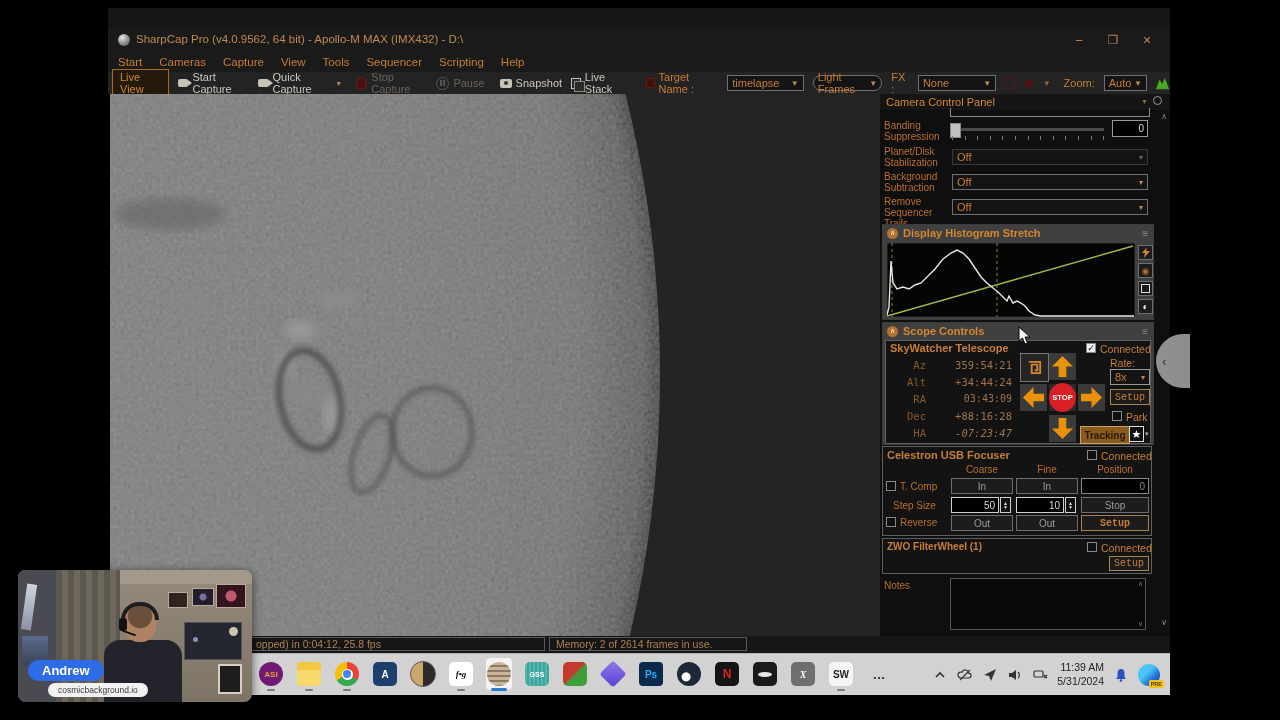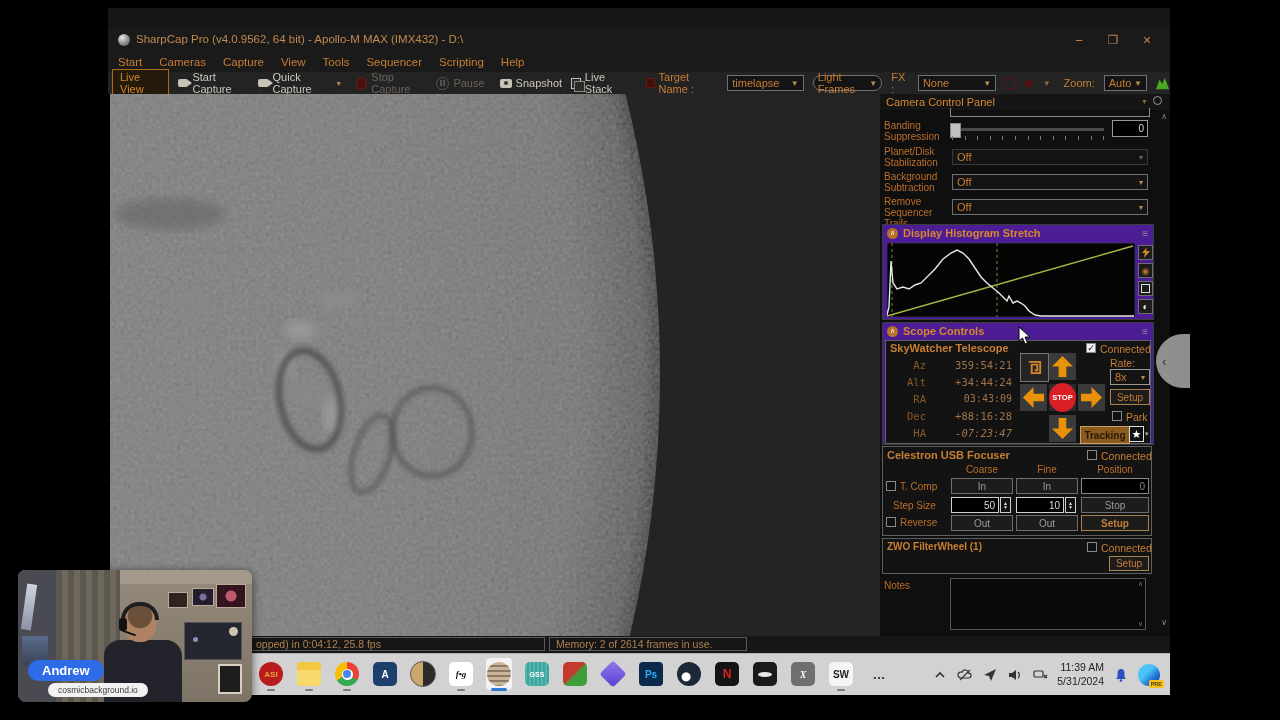--- a/index.html
+++ b/index.html
@@ -42,36 +42,36 @@
   .rsq{width:8px;height:8px;background:#40100c;border:1.5px solid #6a1712;}
   .fxsq{width:9px;height:9px;border:1.5px solid #5c120e;}
   
   #viewport{left:110px;top:94px;width:770px;height:542px;background:#242424;overflow:hidden;}
   
   #panel{left:880px;top:94px;width:290px;height:542px;background:#0f0f0f;font-size:10px;}
   .p-hdr{position:absolute;left:0;top:0;width:100%;height:16px;background:#151515;}
   .p-title{position:absolute;left:6px;top:2px;color:#d4872f;font-size:11px;}
   .olabel{color:#bd6f2a;line-height:1.1;}
   .grp{position:absolute;border:1px solid #5f5f5f;background:#131313;box-sizing:border-box;}
-  .subpanel{position:absolute;border:1px solid #3c3c3c;background:#4c1d95;box-sizing:border-box;}
+  .subpanel{position:absolute;border:1px solid #3c3c3c;background:#404040;box-sizing:border-box;}
   .sp-hdr{position:absolute;left:0;top:0;width:100%;height:16px;display:flex;align-items:center;gap:5px;
     padding-left:4px;box-sizing:border-box;}
   .collapse-dot{width:11px;height:11px;border-radius:50%;background:#b5722b;color:#fff;font-size:7px;
     display:flex;align-items:center;justify-content:center;}
   .sp-title{color:#d4872f;font-size:11px;font-weight:bold;}
   .burger{position:absolute;right:5px;top:3px;color:#8a8a8a;font-size:10px;letter-spacing:0;}
   .cb{width:10px;height:10px;border:1px solid #888;background:#101010;display:inline-block;box-sizing:border-box;}
   .cb.on{background:#f0f0f0;color:#111;font-size:9px;line-height:9px;text-align:center;}
   .conn-lbl{color:#c87e33;font-size:10.5px;}
   .mono{font-family:"DejaVu Sans Mono",monospace;}
   .coordlbl{color:#8a5a28;}
   .coordval{color:#a0744a;}
   .btn{border:1px solid #6e6e6e;background:#1c1c1c;color:#9a9a9a;display:flex;align-items:center;
     justify-content:center;font-size:10px;box-sizing:border-box;}
-  .btn.orange{color:#c87e33;border-color:#a9824c;}
+  .btn.orange{color:#c87e33;border-color:#a9824c;font-family:Liberation Mono, monospace;}
   .numbox{border:1px solid #cfcfcf;background:#000;color:#ddd;display:flex;align-items:center;
     justify-content:flex-end;padding-right:3px;font-size:10px;box-sizing:border-box;}
   .spin{border:1px solid #cfcfcf;background:#111;color:#ddd;width:11px;display:flex;flex-direction:column;
     align-items:center;justify-content:center;font-size:5px;line-height:4px;box-sizing:border-box;}
   .padcell{position:absolute;width:27px;height:27px;background:#3a3a3a;}
   .arrow-svg{width:23px;height:23px;display:block;margin:2px auto;}
   
   #statusbar{left:108px;top:636px;width:1062px;height:17px;background:#161616;}
   .sseg{position:absolute;top:1px;height:14px;border:1px solid #5a5a5a;color:#b08050;font-size:10.5px;
     display:flex;align-items:center;box-sizing:border-box;overflow:hidden;white-space:nowrap;}
@@ -409,21 +409,21 @@
   </div>
 
   <div class="abs" id="statusbar">
     <div class="sseg" style="left:2px;width:435px;padding-left:145px;">opped) in 0:04:12, 25.8 fps</div>
     <div class="sseg" style="left:441px;width:198px;padding-left:6px;">Memory: 2 of 2614 frames in use.</div>
   </div>
 
   <div class="abs" id="taskbar">
     <div id="tb-icons">
       <div class="slot run">
-        <div class="ic" style="background:#b91c1c;border-radius:50%;color:#e8a33d;font-size:8px;">ASI</div>
+        <div class="ic" style="background:#701a75;border-radius:50%;color:#e8a33d;font-size:8px;">ASI</div>
         </div>
       <div class="slot run">
         <div class="ic" style="background:linear-gradient(#f3c73f 35%,#f7d96b 35%);border-radius:3px;"></div>
         </div>
       <div class="slot run">
         <div class="ic" style="border-radius:50%;background:conic-gradient(#ea4335 0 33%,#34a853 33% 66%,#fbbc05 66% 100%);position:relative;">
           <span style="width:11px;height:11px;border-radius:50%;background:#fff;display:block;"></span>
           <span style="position:absolute;width:8px;height:8px;border-radius:50%;background:#4285f4;"></span>
           </div>
         </div>

